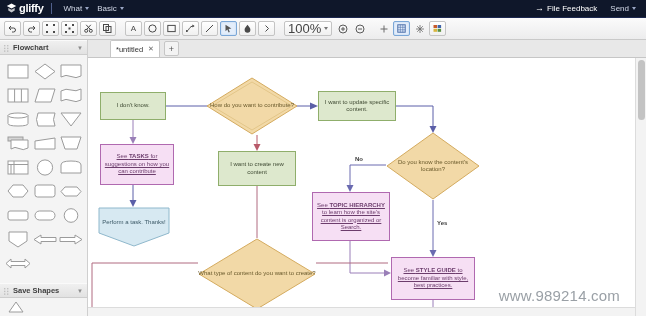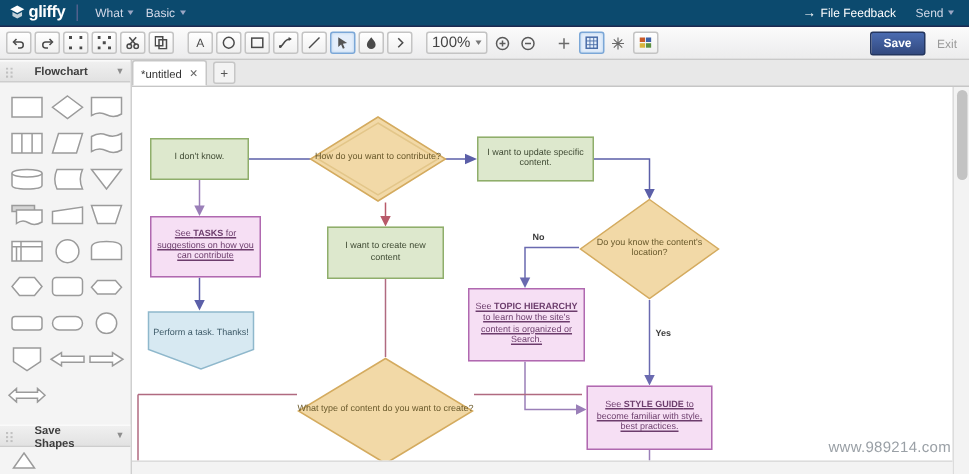--- a/index.html
+++ b/index.html
@@ -8,21 +8,21 @@
     font-family: "Liberation Sans", sans-serif;
     font-size: 9px;
     background: #ffffff;
     -webkit-font-smoothing: antialiased;
   }
   .app { position: relative; width: 646px; height: 316px; }
 
   
   .menubar {
     position: absolute; left: 0; top: 0; width: 646px; height: 18px;
-    background: #0c4a6e;
+    background: #0f172a;
     display: flex; align-items: center;
     border-bottom: 1px solid #1c2850;
   }
   .logo-wrap { display: flex; align-items: center; padding-left: 6px; gap: 2px; }
   .logo-mark { width: 11px; height: 11px; position: relative; }
   .logo-mark svg { display: block; }
   .logo-text {
     color: #ffffff; font-size: 11px; font-weight: bold;
     letter-spacing: -0.3px; line-height: 11px;
   }
@@ -59,21 +59,21 @@
     font-size: 8px; color: #4a4a4a; cursor: default;
   }
   .tbtn.active { background: #e4eefb; border-color: #7ba7d7; box-shadow: inset 0 0 2px #b6d0ea; }
   .tbtn svg { display: block; }
   .tgap { width: 7px; }
   .zoombox {
     height: 15px; min-width: 34px; margin-right: 3px;
     background: linear-gradient(#ffffff, #f0f0f0);
     border: 1px solid #c4c4c4; border-radius: 2px;
     display: flex; align-items: center; justify-content: center; gap: 3px;
-    font-size: 10px; color: #444; padding: 0 3px;
+    font-size: 13px; color: #444; padding: 0 3px;
   }
   .tbtn-plain {
     width: 15px; height: 15px; margin-right: 2px;
     display: flex; align-items: center; justify-content: center;
     font-size: 9px; color: #5a5a5a; border: 1px solid transparent; border-radius: 2px;
   }
 
   
   .actionrow {
     position: absolute; right: 0; top: 18px; height: 22px;
@@ -90,21 +90,21 @@
 
   
   .sidebar {
     position: absolute; left: 0; top: 40px; width: 88px; height: 276px;
     background: #f4f4f4; border-right: 1px solid #cfcfcf;
     overflow: hidden;
   }
   .panel-head {
     height: 15px; background: linear-gradient(#f0f0f0, #e2e2e2);
     border-bottom: 1px solid #cdcdcd; border-top: 1px solid #fafafa;
-    display: flex; align-items: center; padding: 0 4px; gap: 14px;
+    display: flex; align-items: center; padding: 0 4px; gap: 4px;
   }
   .grip { width: 5px; height: 7px; opacity: .5; }
   .panel-title { font-size: 7.5px; color: #3e3e3e; font-weight: bold; }
   .panel-caret { margin-left: auto; color: #8d8d8d; font-size: 6px; }
   .shape-grid {
     display: grid; grid-template-columns: repeat(3, 1fr);
     gap: 4px 2px; padding: 6px 5px;
   }
   .shape-cell {
     height: 20px; display: flex; align-items: center; justify-content: center;
@@ -115,21 +115,21 @@
   
   .tabstrip {
     position: absolute; left: 88px; top: 40px; width: 558px; height: 18px;
     background: #e8e8e8; border-bottom: 1px solid #c6c6c6;
     display: flex; align-items: flex-end;
   }
   .tab {
     height: 17px; background: #ffffff; border: 1px solid #c6c6c6;
     border-bottom: none; border-top-left-radius: 2px; border-top-right-radius: 2px;
     display: flex; align-items: center; gap: 5px; padding: 0 5px;
-    font-size: 7.5px; color: #333; margin-left: 0;
+    font-size: 7.5px; color: #333; margin-left: 22px;
   }
   .tab-close { color: #666; font-size: 7px; cursor: default; }
   .tab-add {
     width: 15px; height: 15px; margin-left: 4px; margin-bottom: 1px;
     background: #f3f3f3; border: 1px solid #c6c6c6; border-radius: 2px;
     display: flex; align-items: center; justify-content: center;
     font-size: 9px; color: #555; cursor: default;
   }
 
   
@@ -180,22 +180,22 @@
     display: flex; align-items: center; justify-content: center;
     font-size: 6px; color: #3d5a68; text-align: center; line-height: 1.25;
   }
   .edge-label {
     position: absolute; font-size: 6px; font-weight: bold; color: #3b3b3b;
     background: #ffffff; padding: 0 1px;
   }
   svg.links { position: absolute; left: 0; top: 0; pointer-events: none; }
 
   .watermark {
-    position: absolute; right: 0; bottom: 12px;
-    font-size: 10px; color: #9aa0a6; letter-spacing: .2px; margin-left: 29px;
+    position: absolute; right: 14px; bottom: 12px;
+    font-size: 15px; color: #9aa0a6; letter-spacing: .2px; margin-left: 29px;
   }
 </style>
 </head>
 <body>
 
 <div class="app">
 
   <div class="menubar">
     <div class="logo-wrap">
       <span class="logo-mark">
@@ -356,24 +356,20 @@
     <div class="tbtn">
       <svg width="9" height="9" viewBox="0 0 9 9">
           <rect x="0.5" y="1" width="3.5" height="3" fill="#c85a2a"></rect>
           <rect x="4.6" y="1" width="3.5" height="3" fill="#3f63a8"></rect>
           <rect x="0.5" y="4.8" width="3.5" height="3" fill="#d8b43c"></rect>
           <rect x="4.6" y="4.8" width="3.5" height="3" fill="#5a8f40"></rect>
         </svg>
     </div>
   </div>
 
-  <div class="actionrow">
-    <div class="save-btn">Save</div>
-    <div class="exit-btn">Exit</div>
-  </div>
 
   <div class="sidebar">
     <div class="panel-head">
       <span class="grip">
         <svg width="5" height="7" viewBox="0 0 5 7">
             <g fill="#9a9a9a">
               <rect x="0" y="0" width="1.4" height="1.4"></rect>
               <rect x="3" y="0" width="1.4" height="1.4"></rect>
               <rect x="0" y="2.7" width="1.4" height="1.4"></rect>
               <rect x="3" y="2.7" width="1.4" height="1.4"></rect>

